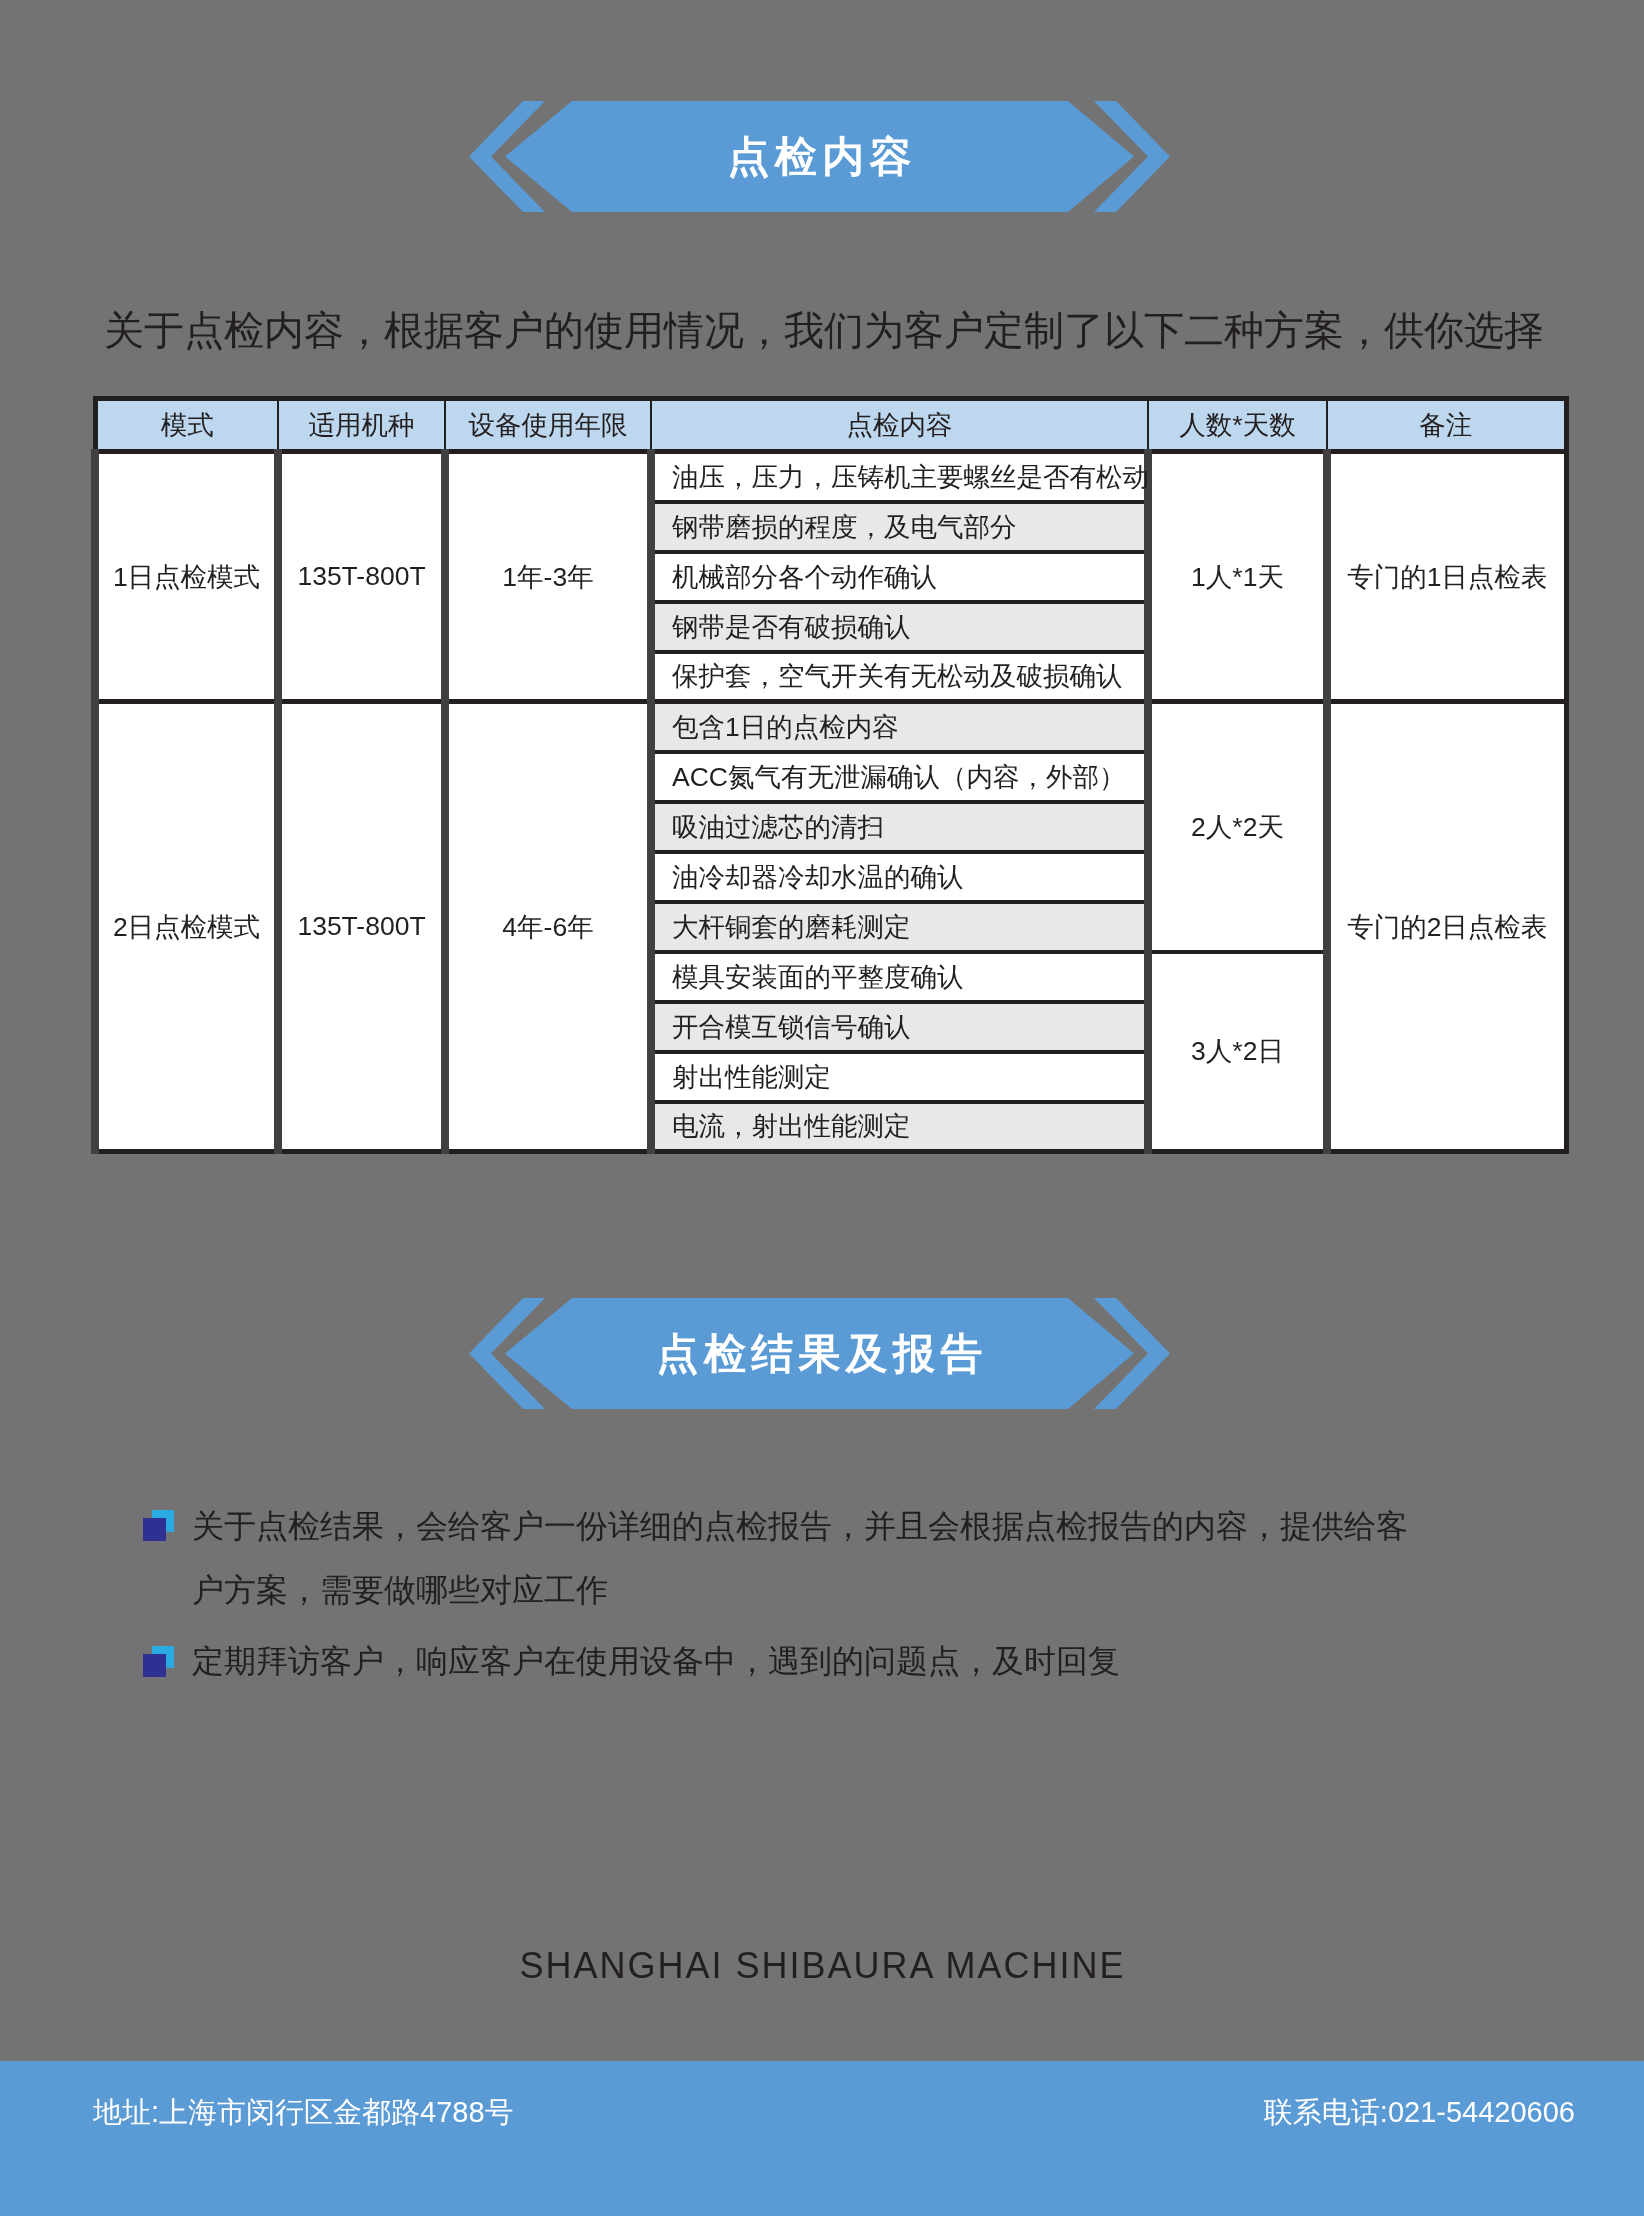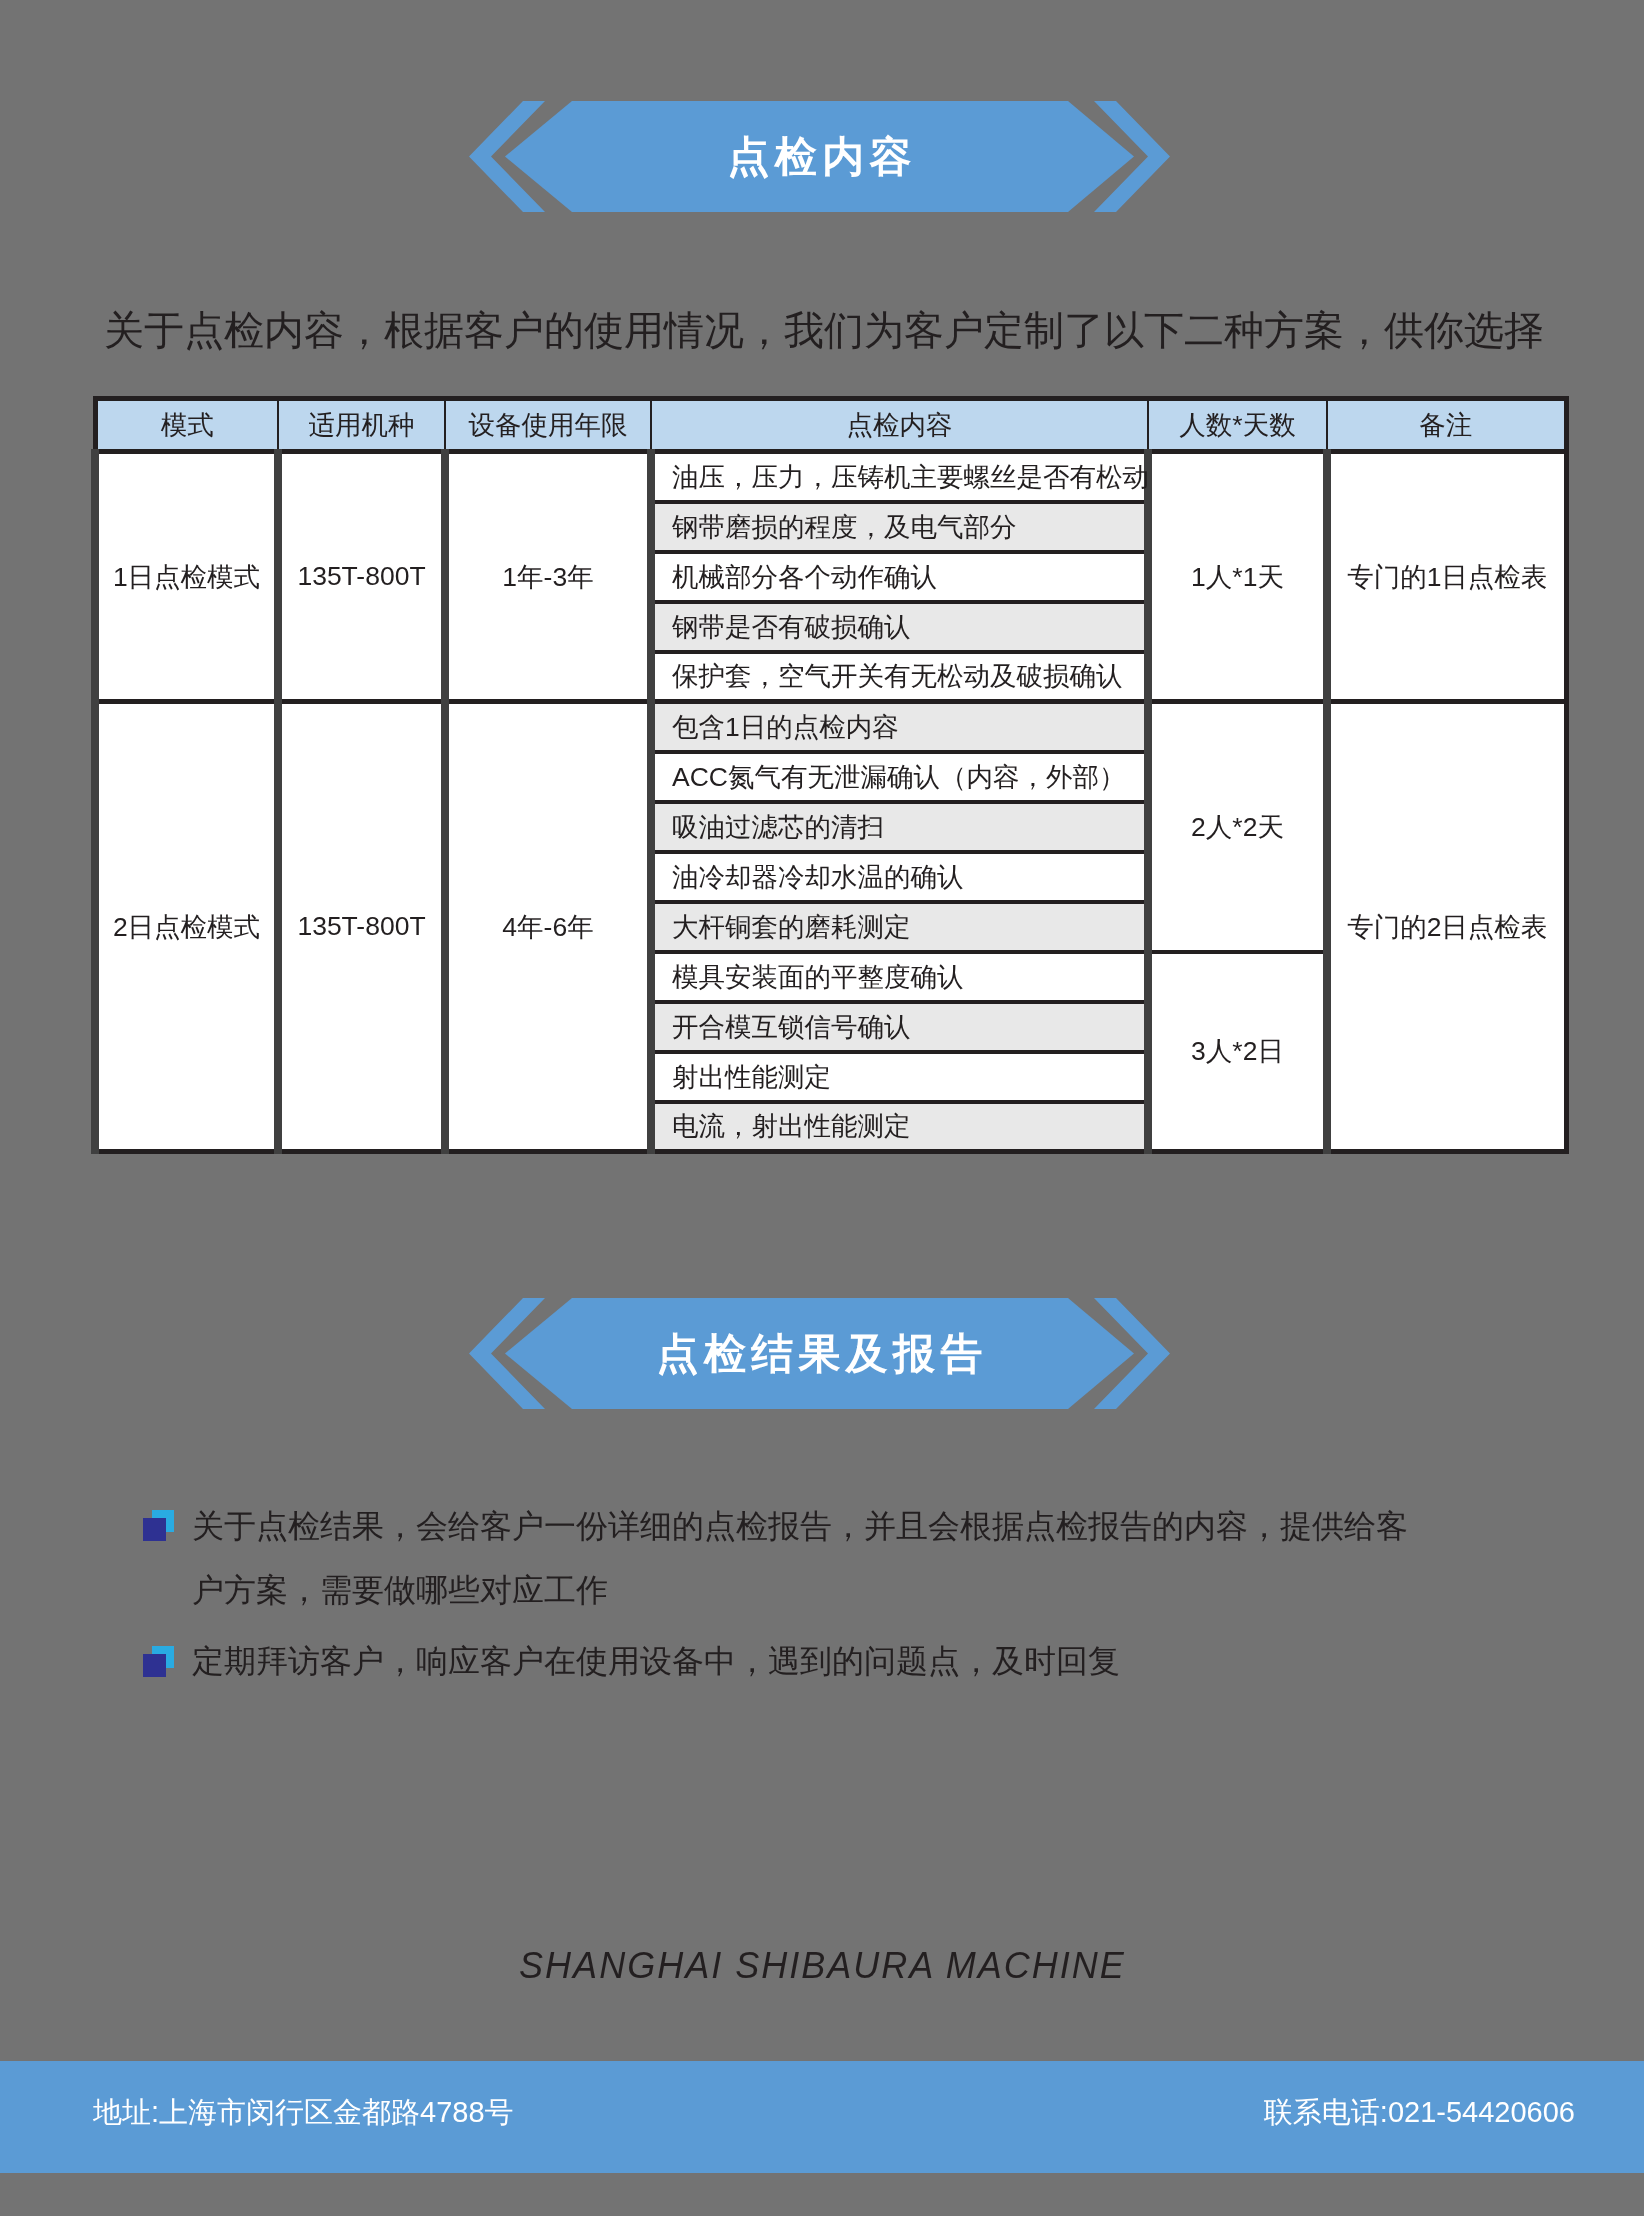--- a/index.html
+++ b/index.html
@@ -41,24 +41,24 @@
   #bullet-icon-1{left:143px;top:1510px;}
   #bullet-icon-2{left:143px;top:1646px;}
   .bullet-text{position:absolute;left:192px;font-size:32px;line-height:64px;}
   #bullet-text-1{top:1494px;width:1246px;}
   #bullet-text-2{top:1629px;width:1392px;}
 
   
   .company{position:absolute;left:0;top:1856px;width:1645px;text-align:center;
     font-size:49px;font-weight:700;line-height:61px;}
   .company-en{position:absolute;left:0;top:1943px;width:1645px;text-align:center;
-    font-size:36px;font-weight:400;letter-spacing:2px;line-height:46px;font-style:italic;}
+    font-size:36px;font-weight:400;letter-spacing:2px;line-height:46px;}
 
   
-  .footer{position:absolute;left:0;top:2061px;width:1645px;height:112px;background:#5B9BD5;}
+  .footer{position:absolute;left:0;top:2061px;width:1645px;height:156px;background:#5B9BD5;}
   .footer .row{position:absolute;left:93px;right:70px;top:32px;display:flex;
     justify-content:space-between;color:#ffffff;font-size:29px;}
 </style>
 </head>
 <body>
 
 <div class="page">
 
   <div class="banner" id="banner1">
     <div class="chev left"></div>

